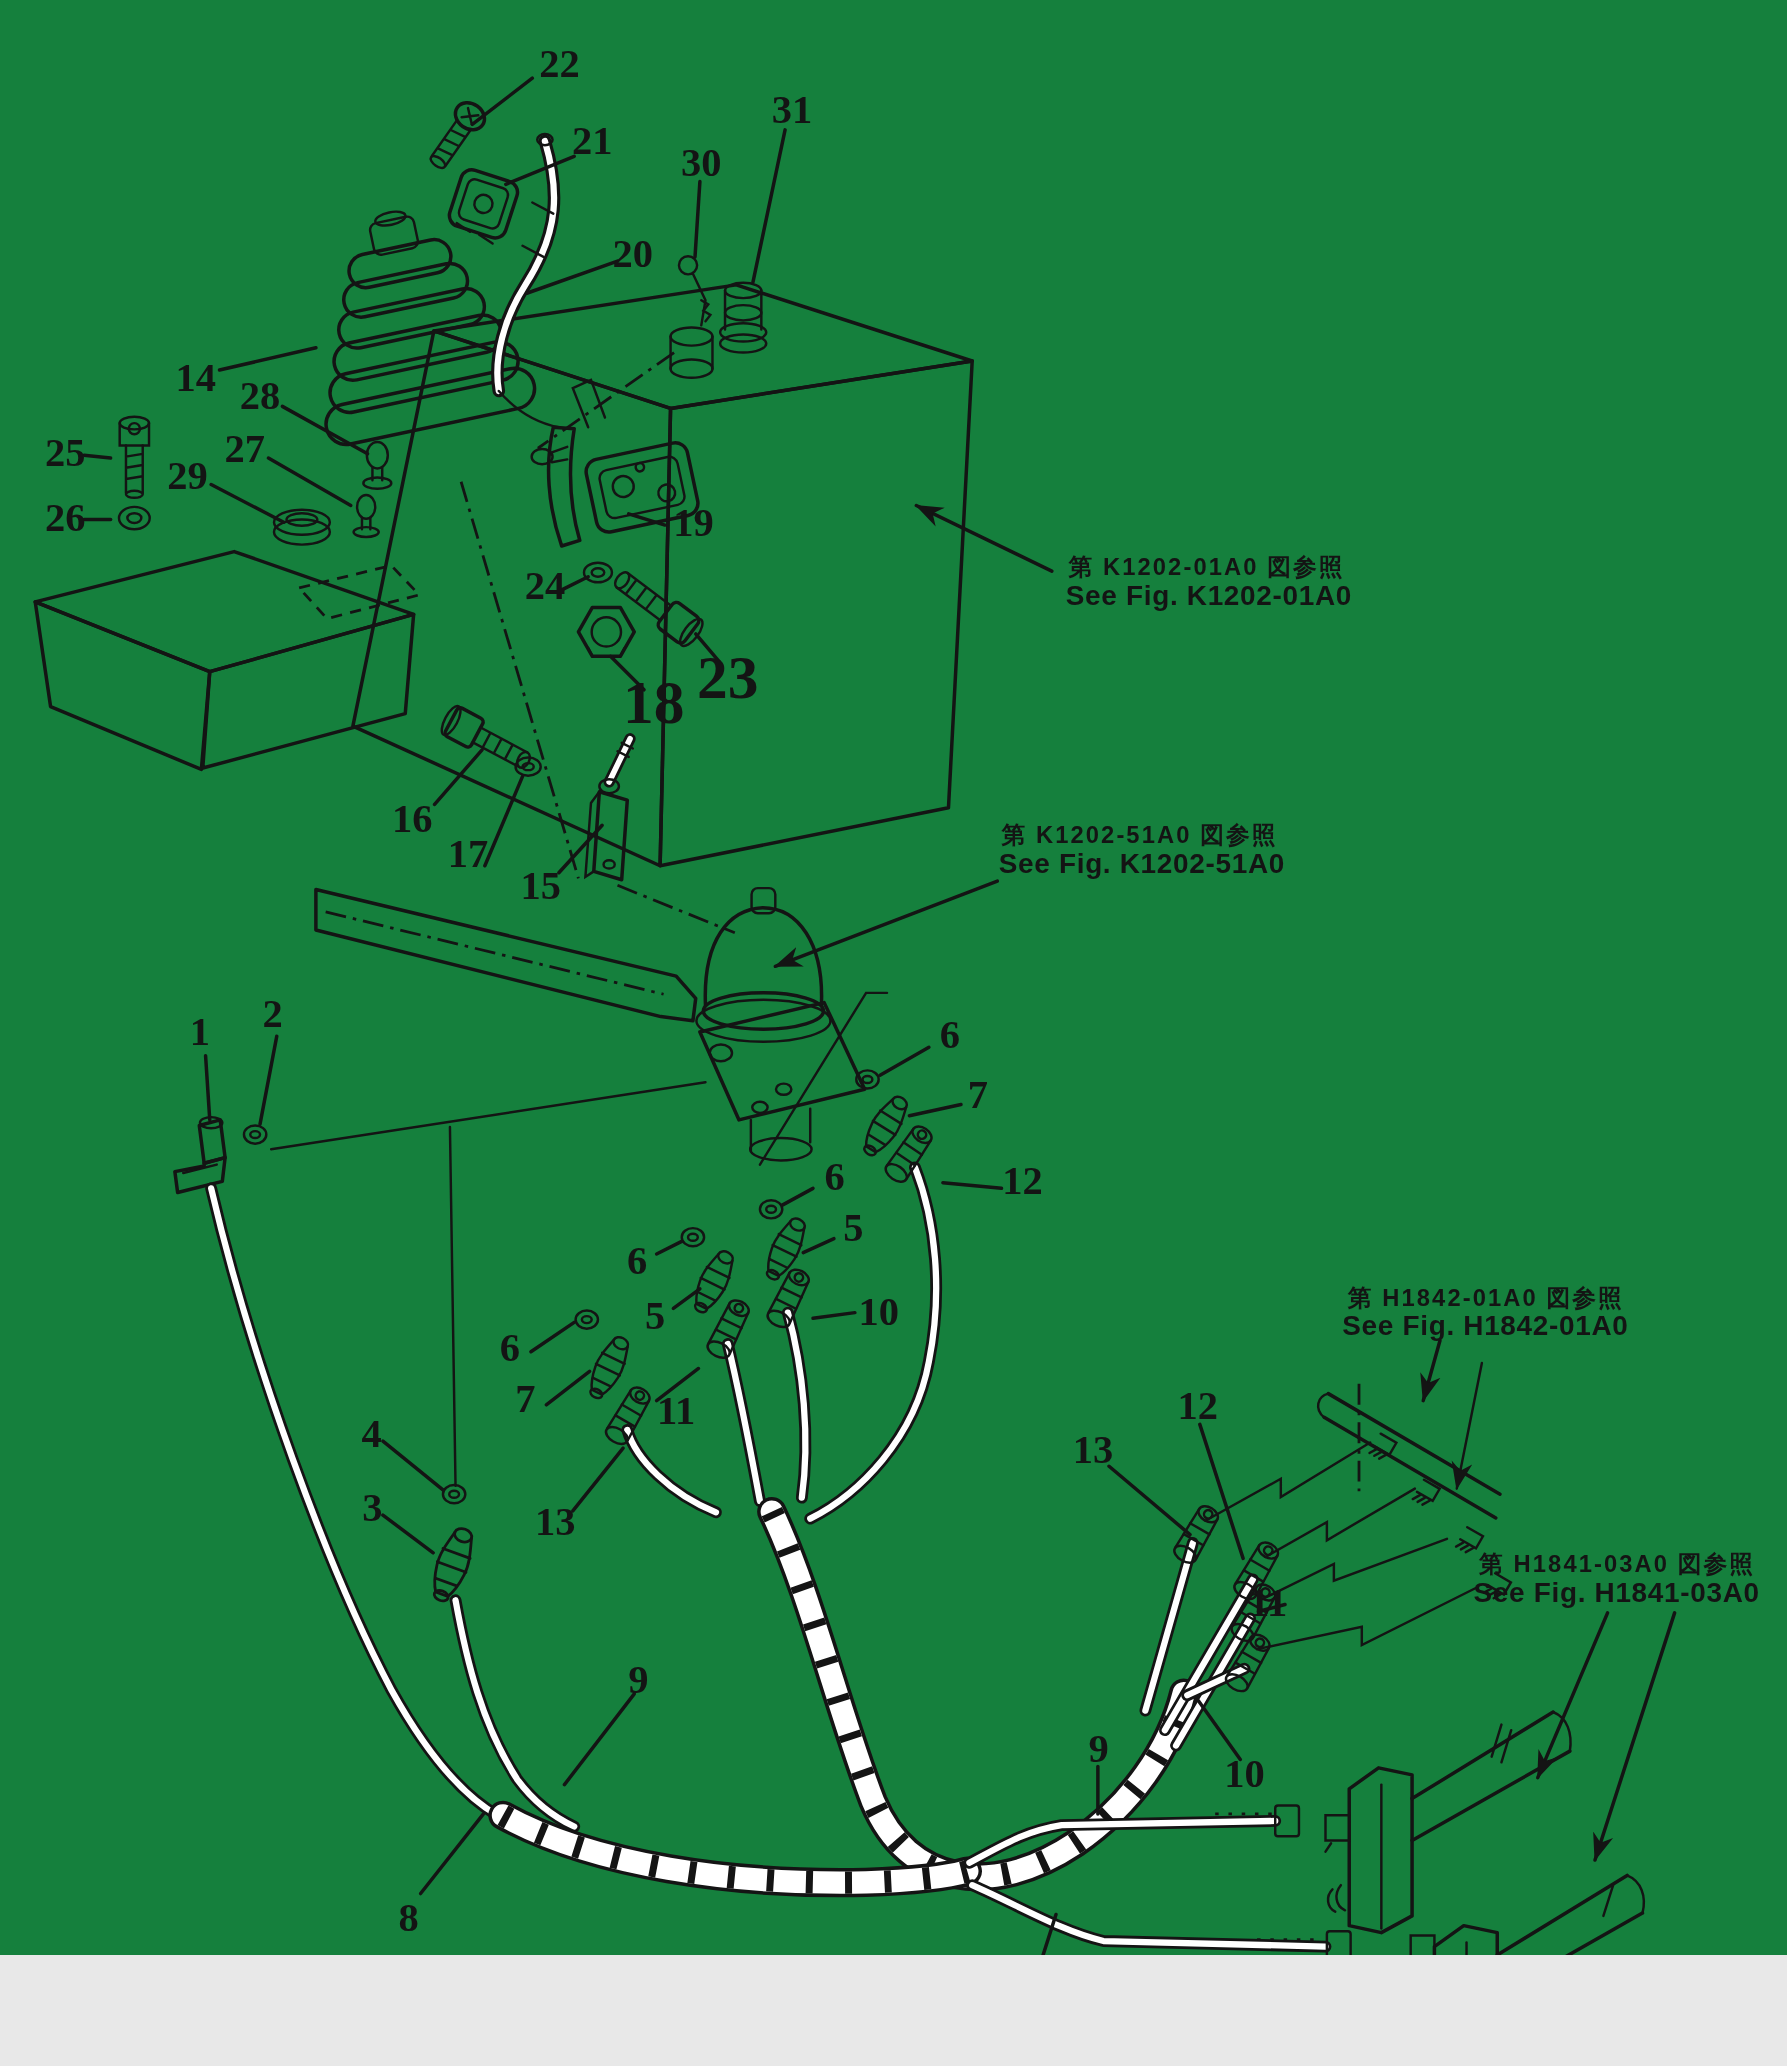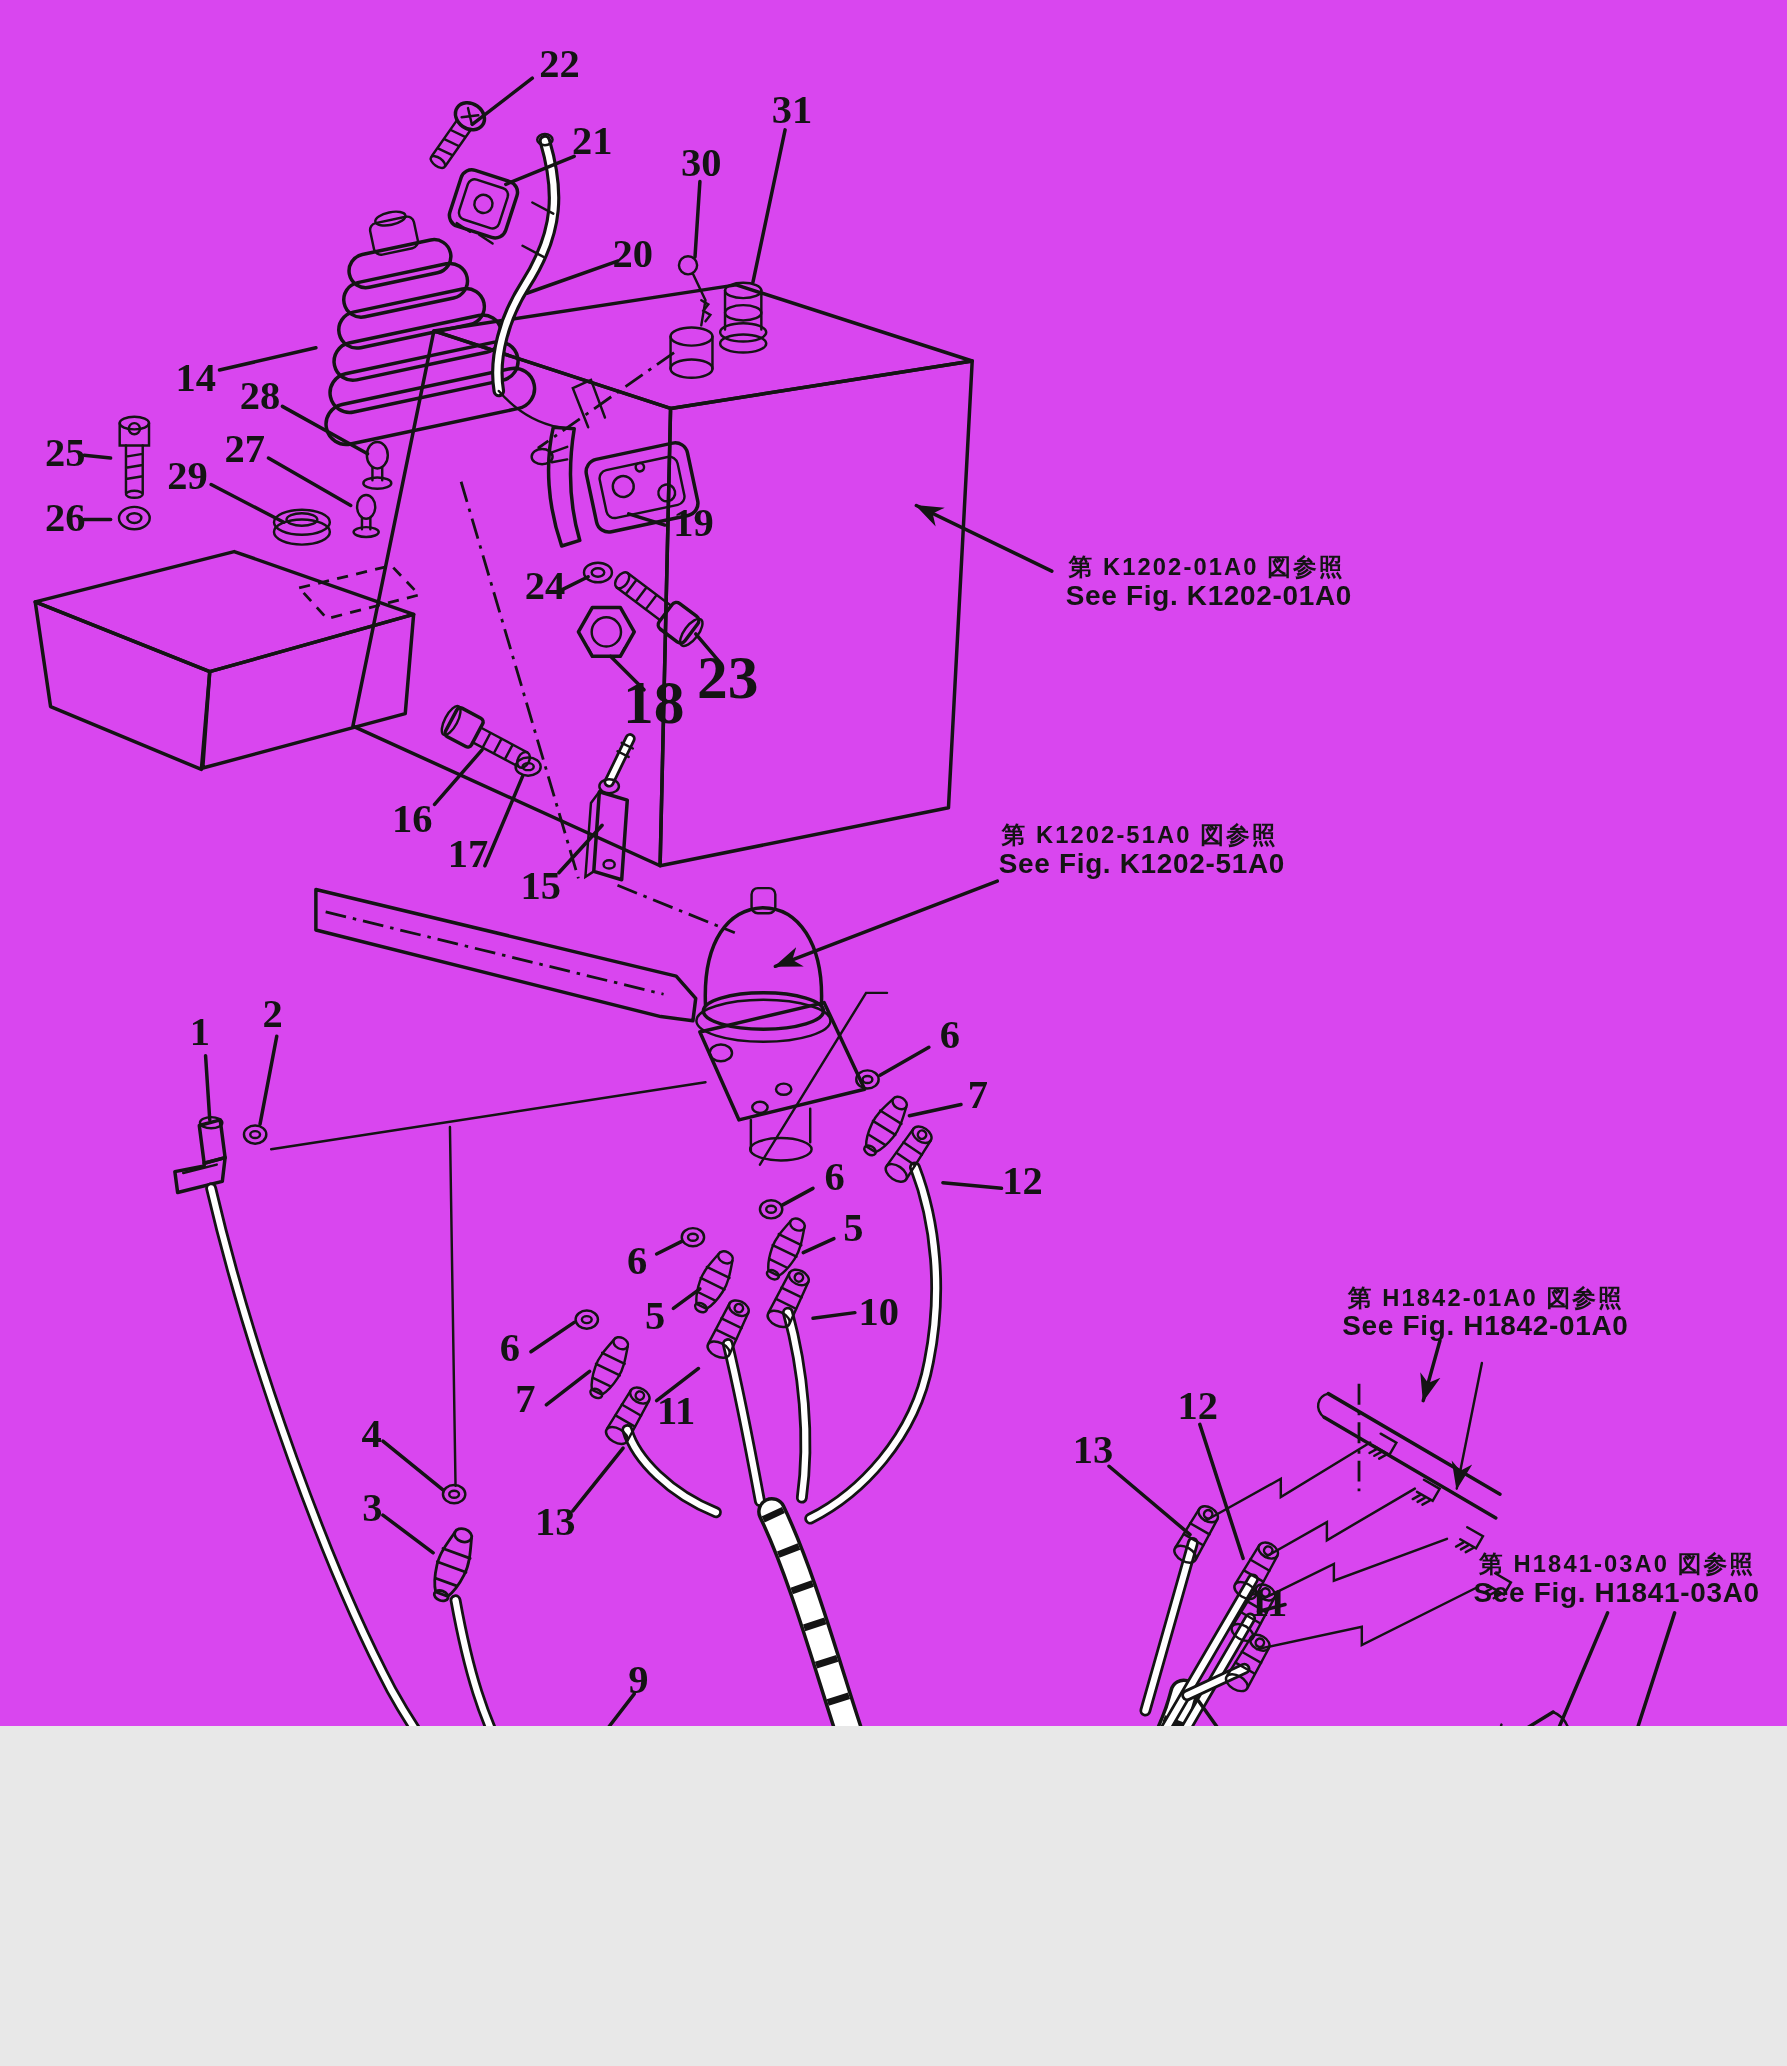--- a/index.html
+++ b/index.html
@@ -1,16 +1,16 @@
 <!DOCTYPE html>
 <html style="font-size:11.2px"><head>
 <meta charset="utf-8">
 <style>
   html,body{margin:0;padding:0;background:#e8e8e8;}
-  .page{position:relative;width:1788px;height:1726px;background:#d946ef;overflow:hidden;}
+  .page{position:relative;width:1788px;height:1955px;background:#15803d;overflow:hidden;}
   svg{position:absolute;inset:0;}
   svg *{vector-effect:none;}
   .ln{stroke:#141414;stroke-width:5;fill:none;stroke-linecap:round;stroke-linejoin:round;}
   .ln2{stroke:#141414;stroke-width:3.5;fill:none;stroke-linecap:round;}
   .leader{stroke:#141414;stroke-width:5;fill:none;stroke-linecap:round;}
   .dashdot{stroke:#141414;stroke-width:4;fill:none;stroke-dasharray:30 10 5 10;}
   .dashed{stroke:#141414;stroke-width:4;fill:none;stroke-dasharray:16 12;}
   .tube-o{stroke:#141414;fill:none;stroke-linecap:round;stroke-linejoin:round;}
   .tube-i{stroke:#ffffff;fill:none;stroke-linecap:round;stroke-linejoin:round;}
   .wrapband{stroke:#141414;fill:none;stroke-dasharray:10 46;stroke-linecap:butt;}

